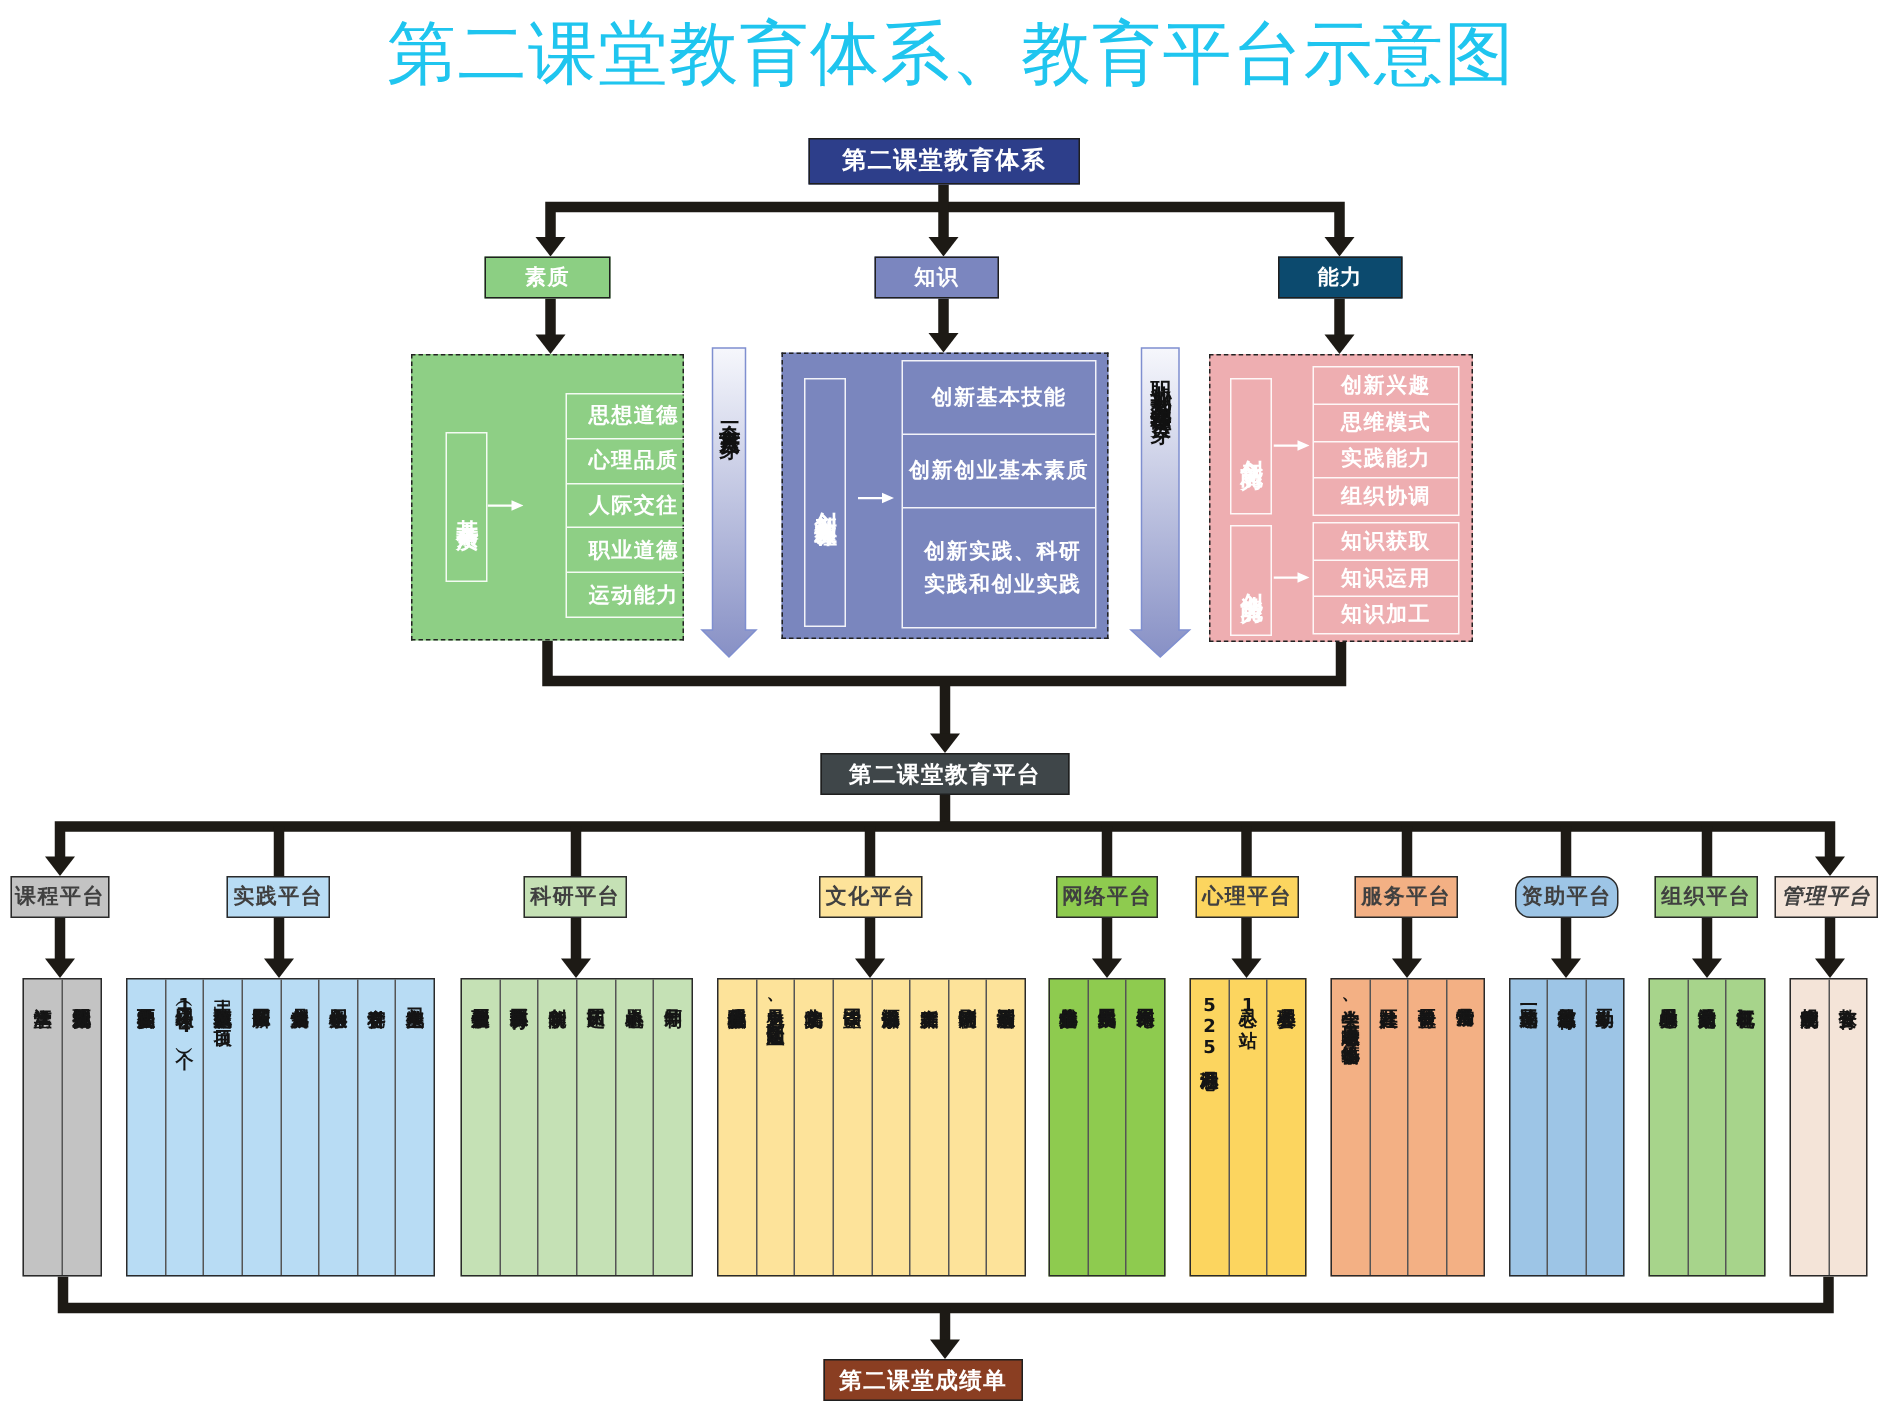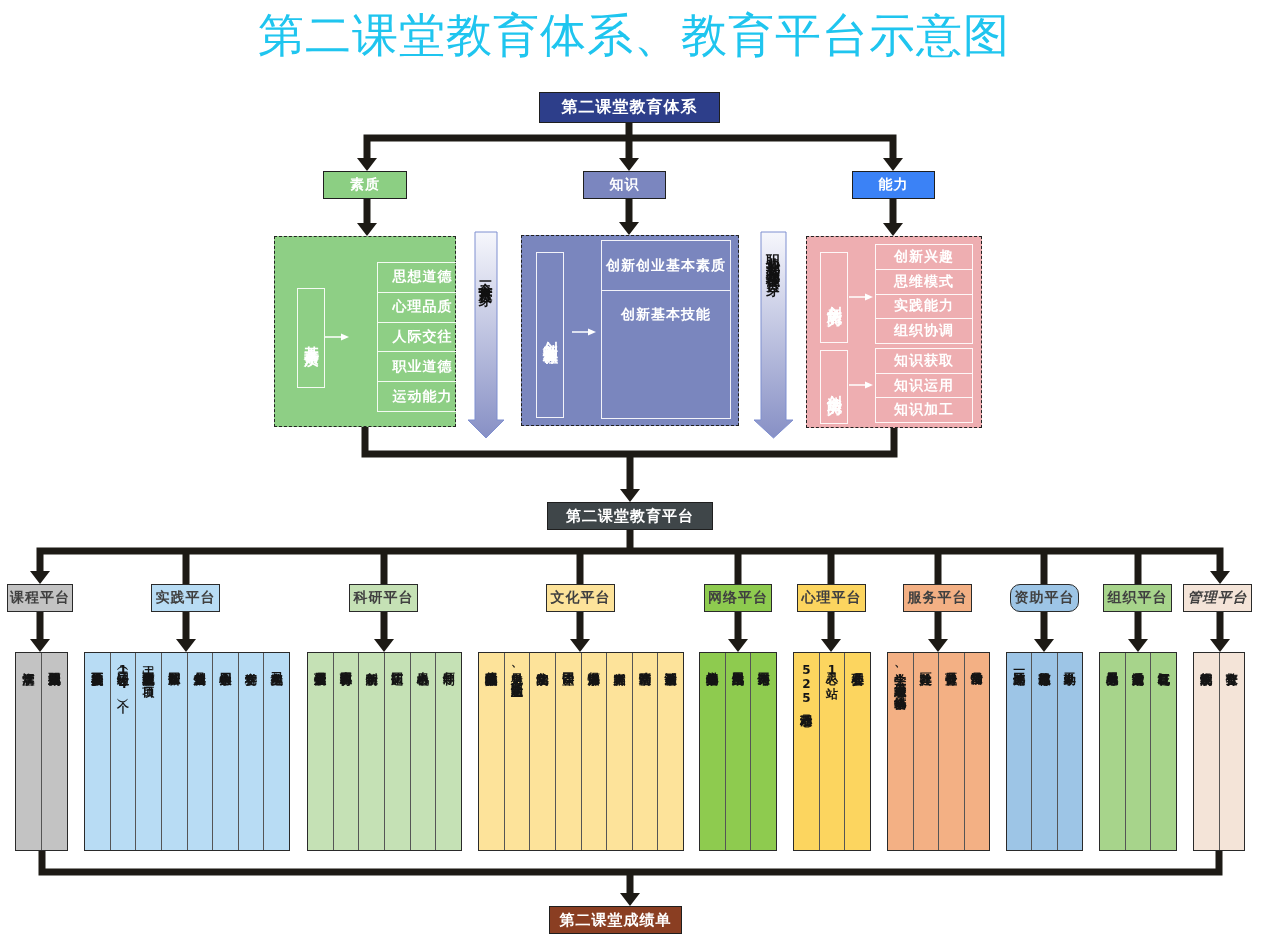--- a/index.html
+++ b/index.html
@@ -115,21 +115,21 @@
   </g>
   <polygon fill="url(#thruGrad)" stroke="#7f8fd0" stroke-width="1" points="475,232 497,232 497,420 504,420 486,438 468,420 475,420"></polygon>
   <polygon fill="url(#thruGrad)" stroke="#7f8fd0" stroke-width="1" points="761,232 786,232 786,420 793,420 773.5,438 754,420 761,420"></polygon>
 </svg>
 
 <div class="title">第二课堂教育体系、教育平台示意图</div>
 
 <div class="node root-system">第二课堂教育体系</div>
 <div class="node cat cat-quality" style="background-color: rgb(140, 207, 131);">素质</div>
 <div class="node cat cat-knowledge" style="background-color: rgb(123, 134, 191);">知识</div>
-<div class="node cat cat-ability" style="background-color: #3b82f6;">能力</div>
+<div class="node cat cat-ability" style="background-color: #0c4a6e;">能力</div>
 
 <div class="panel panel-quality"></div>
 <div class="vlabel" style="left:297px;top:288px;width:28px;height:100px;">
   <span>基本素质</span>
 </div>
 <svg class="mini-arrow" style="left:325px;top:332px;" viewBox="0 0 24 10">
   <line x1="0" y1="5" x2="17" y2="5" stroke="#fff" stroke-width="1.5"></line>
     <polygon points="16,1.5 24,5 16,8.5" fill="#fff"></polygon>
 </svg>
 <div class="list" style="left:349px;top:262px;width:91px;height:150px;margin-left:28px;">
@@ -146,22 +146,23 @@
 
 <div class="panel panel-knowledge"></div>
 <div class="vlabel" style="left:536px;top:252px;width:28px;height:166px;">
   <span>创新创业课程</span>
 </div>
 <svg class="mini-arrow" style="left:572px;top:327px;" viewBox="0 0 24 10">
   <line x1="0" y1="5" x2="17" y2="5" stroke="#fff" stroke-width="1.5"></line>
     <polygon points="16,1.5 24,5 16,8.5" fill="#fff"></polygon>
 </svg>
 <div class="list" style="left:601px;top:240px;width:130px;height:179px;">
+  <div class="row" style="flex:0 0 48px;">创新基本技能</div>
   <div class="row" style="flex:0 0 49px;">创新创业基本素质</div>
-  <div class="row" style="flex:0 0 48px;">创新基本技能</div>
+  <div class="row" style="flex:1;justify-content:flex-start;padding:0 6px 0 14px;line-height:22px;">创新实践、科研实践和创业实践</div>
 </div>
 
 <div class="through-text" style="left:761px;top:243px;width:25px;">
   <span style="letter-spacing:3px;">职业规划系列课程贯穿</span>
 </div>
 
 <div class="panel panel-ability"></div>
 <div class="vlabel" style="left:820px;top:252px;width:28px;height:91px;">
   <span>创意能力</span>
 </div>

